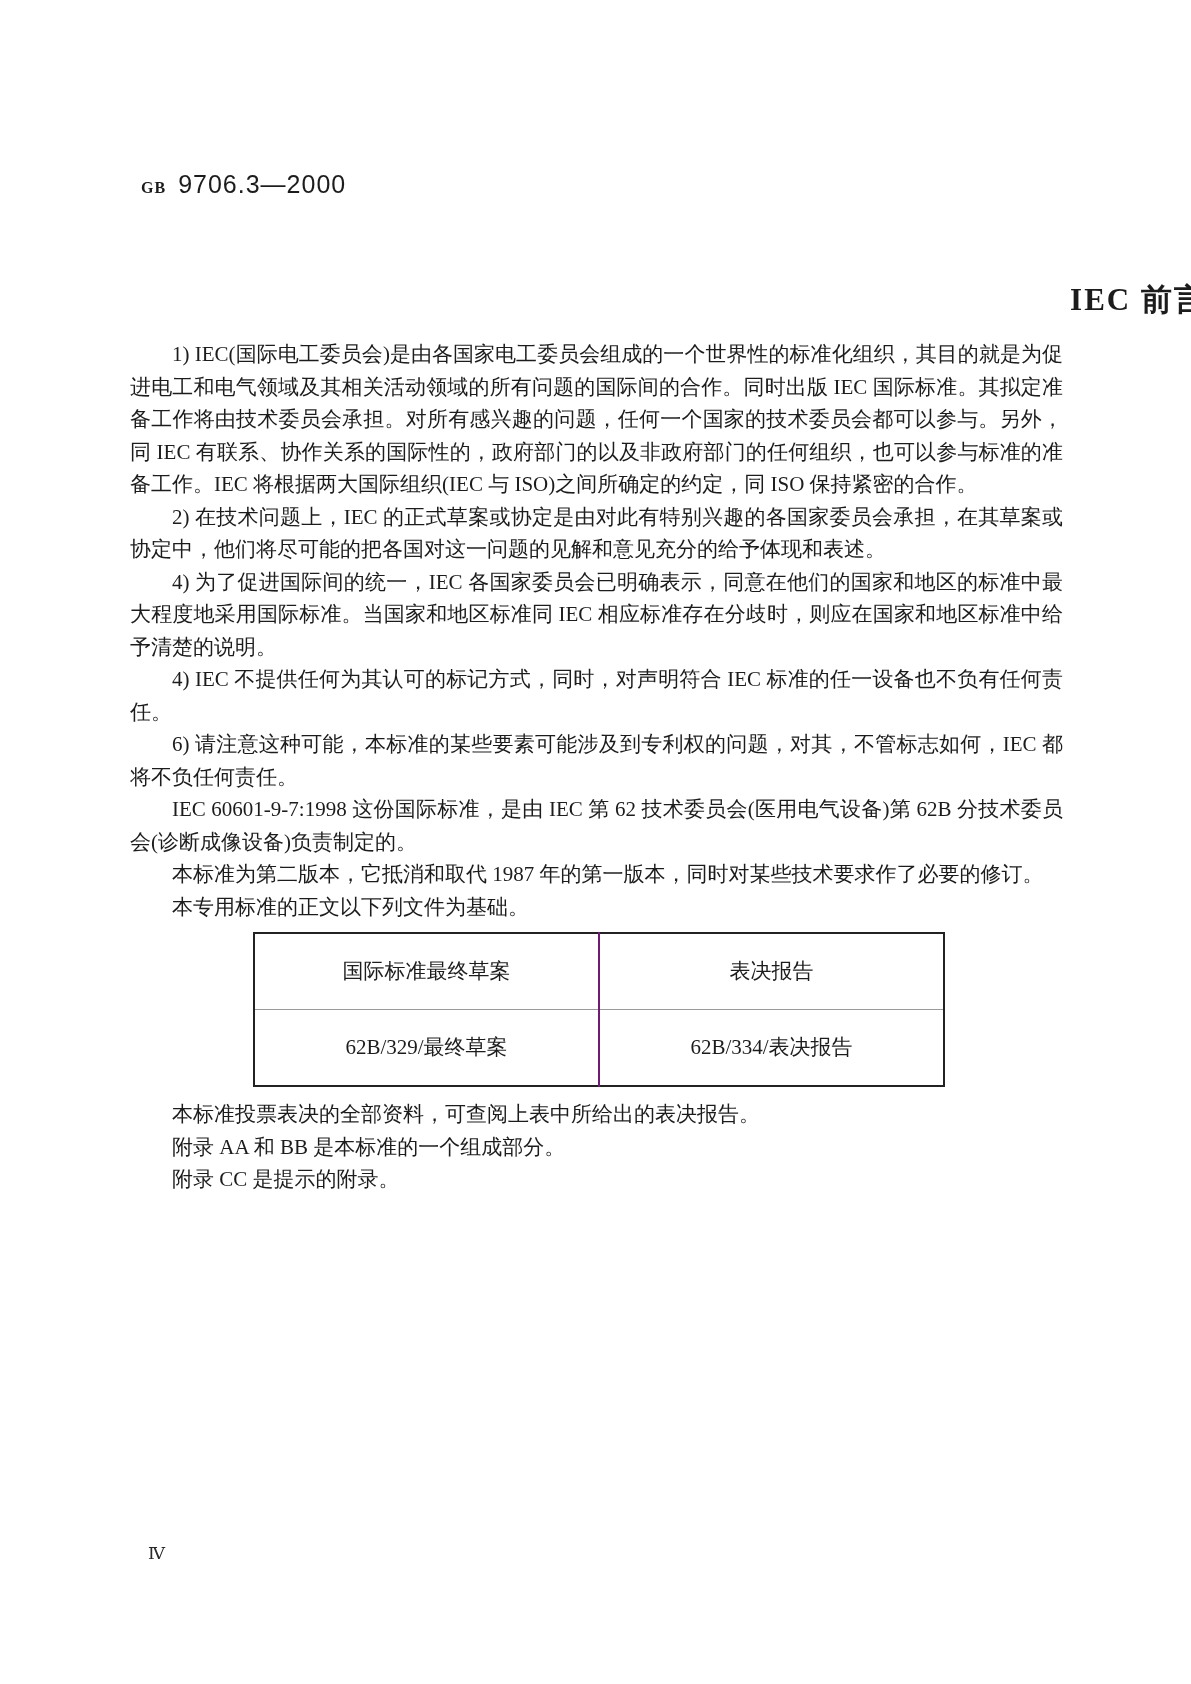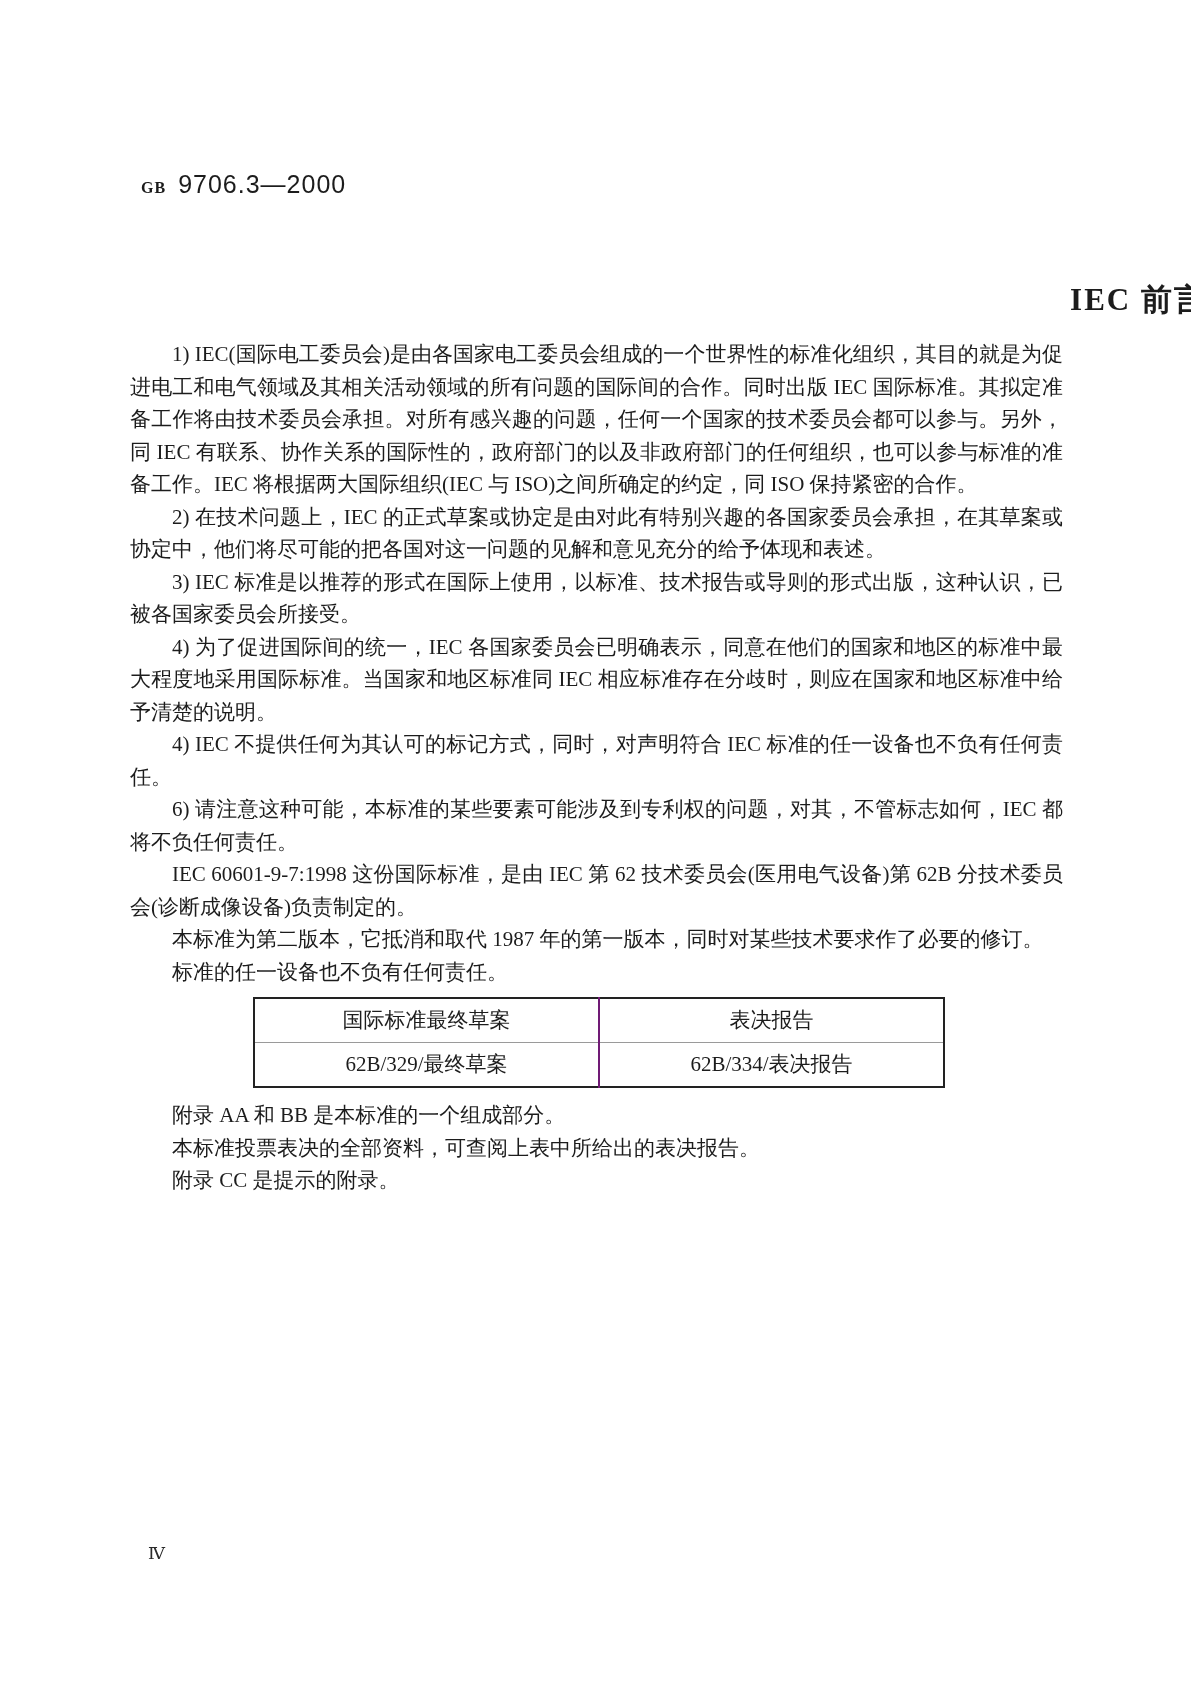--- a/index.html
+++ b/index.html
@@ -70,21 +70,21 @@
     border: 2px solid #222222;
   }
   .basis-table th,
   .basis-table td {
     width: 50%;
     height: 43px;
     text-align: center;
     vertical-align: middle;
     font-weight: normal;
     font-size: 21px;
-    padding: 0;
+    padding: 16px;
   }
   .basis-table th { border-bottom: 1px solid #9a9a9a; }
   .basis-table .col-divider { border-left: 2px solid #701a75; }
   
   .page-number {
     position: absolute;
     left: 148px;
     top: 1543px;
     font-size: 17px;
     color: #2a2a2a;
@@ -97,43 +97,42 @@
 
   <div class="doc-code">
     <span class="prefix">GB</span><span class="num">9706.3—2000</span>
   </div>
 
   <h1 class="page-title">IEC 前言</h1>
 
   <div class="content">
     <p>1) IEC(国际电工委员会)是由各国家电工委员会组成的一个世界性的标准化组织，其目的就是为促进电工和电气领域及其相关活动领域的所有问题的国际间的合作。同时出版 IEC 国际标准。其拟定准备工作将由技术委员会承担。对所有感兴趣的问题，任何一个国家的技术委员会都可以参与。另外，同 IEC 有联系、协作关系的国际性的，政府部门的以及非政府部门的任何组织，也可以参与标准的准备工作。IEC 将根据两大国际组织(IEC 与 ISO)之间所确定的约定，同 ISO 保持紧密的合作。</p>
     <p>2) 在技术问题上，IEC 的正式草案或协定是由对此有特别兴趣的各国家委员会承担，在其草案或协定中，他们将尽可能的把各国对这一问题的见解和意见充分的给予体现和表述。</p>
-    <p>3) IEC 标准是以推荐的形式在国际上使用，以标准、技术报告或导则的形式出版，这种认识，已被各国家委员会所接受。</p>
     <p>4) 为了促进国际间的统一，IEC 各国家委员会已明确表示，同意在他们的国家和地区的标准中最大程度地采用国际标准。当国家和地区标准同 IEC 相应标准存在分歧时，则应在国家和地区标准中给予清楚的说明。</p>
     <p>4) IEC 不提供任何为其认可的标记方式，同时，对声明符合 IEC 标准的任一设备也不负有任何责任。</p>
     <p>6) 请注意这种可能，本标准的某些要素可能涉及到专利权的问题，对其，不管标志如何，IEC 都将不负任何责任。</p>
     <p>IEC 60601-9-7:1998 这份国际标准，是由 IEC 第 62 技术委员会(医用电气设备)第 62B 分技术委员会(诊断成像设备)负责制定的。</p>
     <p>本标准为第二版本，它抵消和取代 1987 年的第一版本，同时对某些技术要求作了必要的修订。</p>
-    <p>标准的任一设备也不负有任何责任。</p>
+    <p>本专用标准的正文以下列文件为基础。</p>
 
     <table class="basis-table">
       <thead>
         <tr>
           <th>国际标准最终草案</th>
           <th class="col-divider">表决报告</th>
         </tr>
       </thead>
       <tbody>
         <tr>
           <td>62B/329/最终草案</td>
           <td class="col-divider">62B/334/表决报告</td>
         </tr>
       </tbody>
     </table>
 
+    <p>本标准投票表决的全部资料，可查阅上表中所给出的表决报告。</p>
     <p>附录 AA 和 BB 是本标准的一个组成部分。</p>
-    <p>本标准投票表决的全部资料，可查阅上表中所给出的表决报告。</p>
     <p>附录 CC 是提示的附录。</p>
   </div>
 
   <div class="page-number">Ⅳ</div>
 
 </div>
 
 </body></html>

